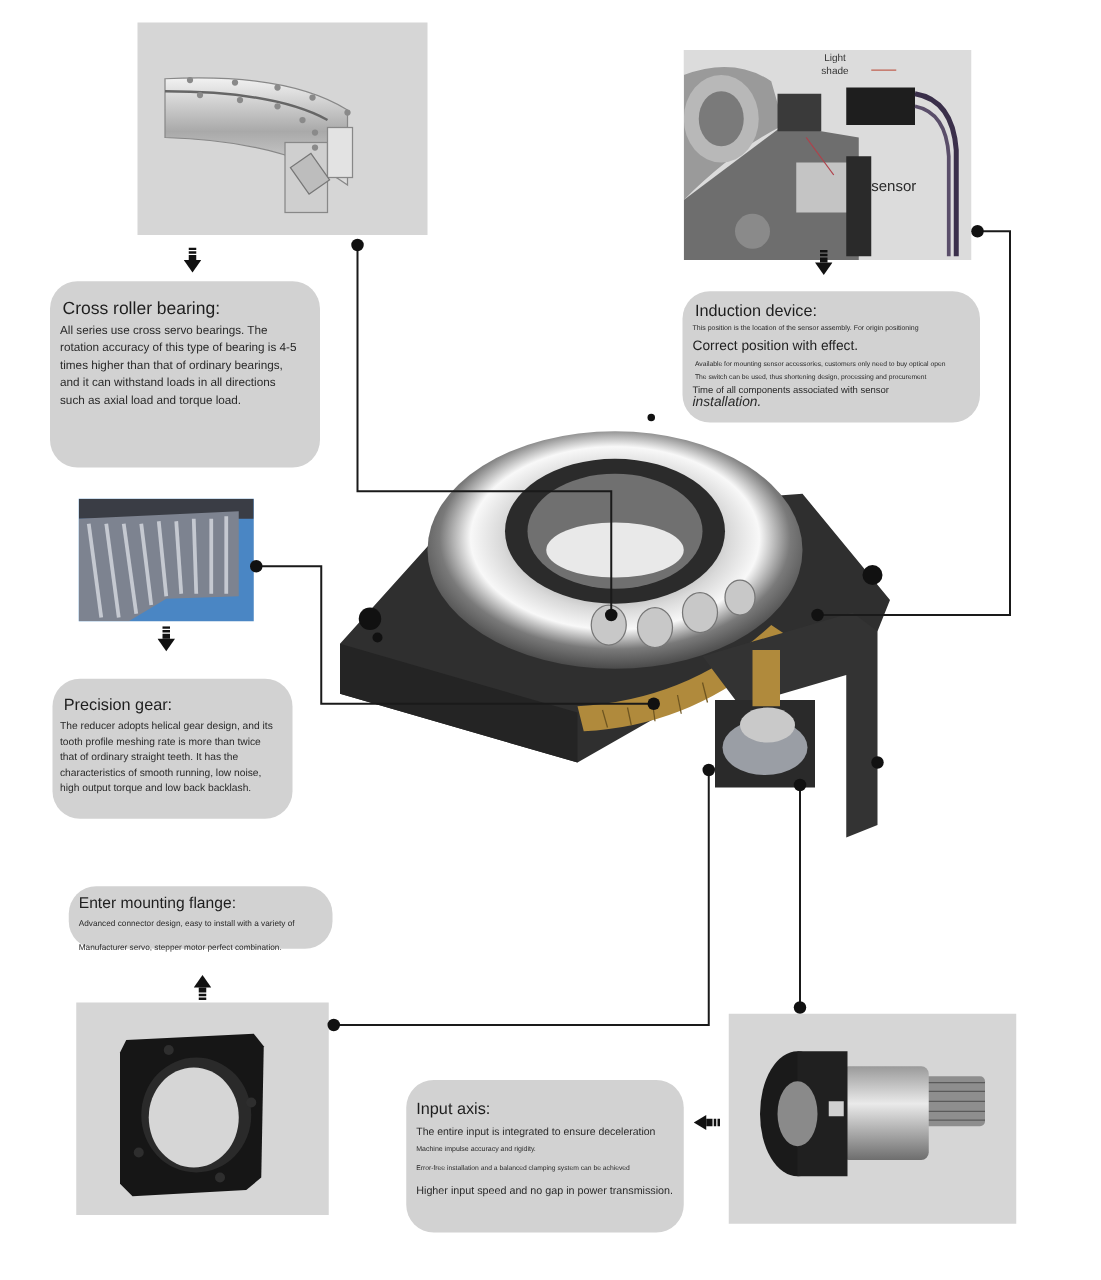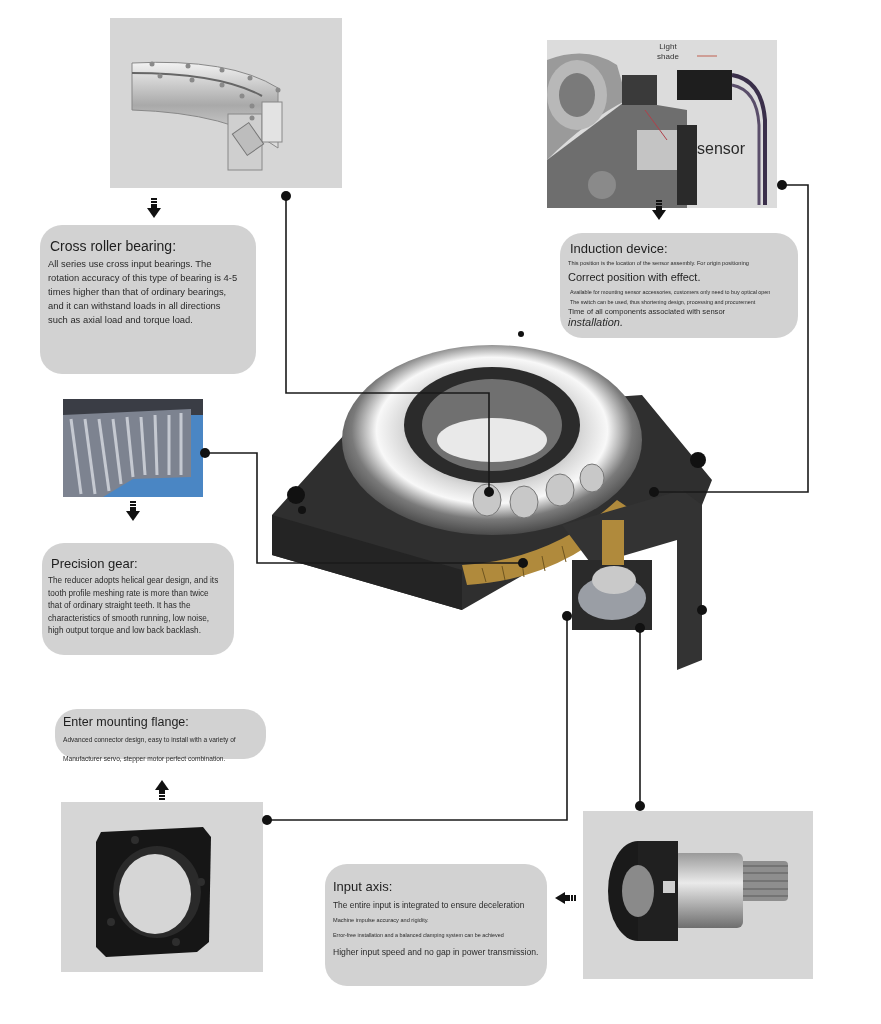--- a/index.html
+++ b/index.html
@@ -59,21 +59,21 @@
     <path d="M185 35 Q215 40 218 80 L218 165" stroke="#3a2f4a" stroke-width="4" fill="none"></path>
     <path d="M185 45 Q210 50 212 85 L212 165" stroke="#5a4e6a" stroke-width="3" fill="none"></path>
     <circle cx="55" cy="145" r="14" fill="#8a8a8a"></circle>
     <line x1="98" y1="70" x2="120" y2="100" stroke="#b0404a" stroke-width="1"></line>
     <line x1="150" y1="16" x2="170" y2="16" stroke="#c06050" stroke-width="1"></line>
   </svg>
   <div class="label" style="left:106px; top:2px; width:30px;">
     <div>Light</div>
     <div>shade</div>
   </div>
-  <div class="label" style="left:150px; top:102px; font-size:16px; line-height:14px; color:#2a2a2a;">sensor</div>
+  <div class="label" style="left:150px; top:102px; font-size:12px; line-height:14px; color:#2a2a2a;">sensor</div>
 </div>
 
 <div class="photo" style="left:63px; top:399px; width:140px; height:98px; background:#4a86c4;">
   <svg width="140" height="98" viewBox="0 0 140 98">
     <rect x="0" y="0" width="140" height="16" fill="#3a3d45"></rect>
     <path d="M0 16 L128 10 L128 78 L70 80 L40 98 L0 98 Z" fill="#7d8390"></path>
     <g stroke="#d8dbe2" stroke-width="3" opacity="0.8">
       <line x1="8" y1="20" x2="18" y2="95"></line>
         <line x1="22" y1="20" x2="32" y2="95"></line>
       <line x1="36" y1="20" x2="46" y2="92"></line>
@@ -229,29 +229,29 @@
 <svg style="position:absolute; left:555px; top:892px; width:24px; height:12px;" viewBox="0 0 24 12">
   <polygon points="0,6 10,0 10,12" fill="#111"></polygon>
     <rect x="10" y="3" width="5" height="6" fill="#111"></rect>
   <rect x="16" y="3" width="2" height="6" fill="#111"></rect>
     <rect x="19" y="3" width="2" height="6" fill="#111"></rect>
 </svg>
 
 <div class="card" style="left:40px; top:225px; width:216px; height:149px; padding:12px 8px 0 8px;">
   <h3 style="font-size:14px; line-height:18px; margin-left:2px;">Cross roller bearing:</h3>
   <div style="font-size:9.4px; line-height:14px; margin-top:2px;">
-    <p>All series use cross input bearings. The</p>
+    <p>All series use cross servo bearings. The</p>
     <p>rotation accuracy of this type of bearing is 4-5</p>
     <p>times higher than that of ordinary bearings,</p>
     <p>and it can withstand loads in all directions</p>
     <p>such as axial load and torque load.</p>
   </div>
 </div>
 
-<div class="card" style="left:560px; top:233px; width:238px; height:105px; padding:8px 6px 0 8px;">
+<div class="card" style="left:546px; top:233px; width:238px; height:105px; padding:8px 6px 0 8px;">
   <h3 style="font-size:13px; line-height:16px; margin-left:2px;">Induction device:</h3>
   <p style="font-size:5.6px; line-height:9px; margin-top:2px;">This position is the location of the sensor assembly. For origin positioning</p>
   <p style="font-size:11px; line-height:15px; margin-top:2px; color:#1e1e1e;">Correct position with effect.</p>
   <p style="font-size:5.4px; line-height:10px; margin-top:2px; margin-left:2px;">Available for mounting sensor accessories, customers only need to buy optical open</p>
   <p style="font-size:5.4px; line-height:10px; margin-left:2px;">The switch can be used, thus shortening design, processing and procurement</p>
   <p style="font-size:7.6px; line-height:10px;">Time of all components associated with sensor</p>
   <p style="font-size:11px; line-height:10px;font-style:italic;">installation.</p>
 </div>
 
 <div class="card" style="left:42px; top:543px; width:192px; height:112px; padding:12px 6px 0 6px;">

